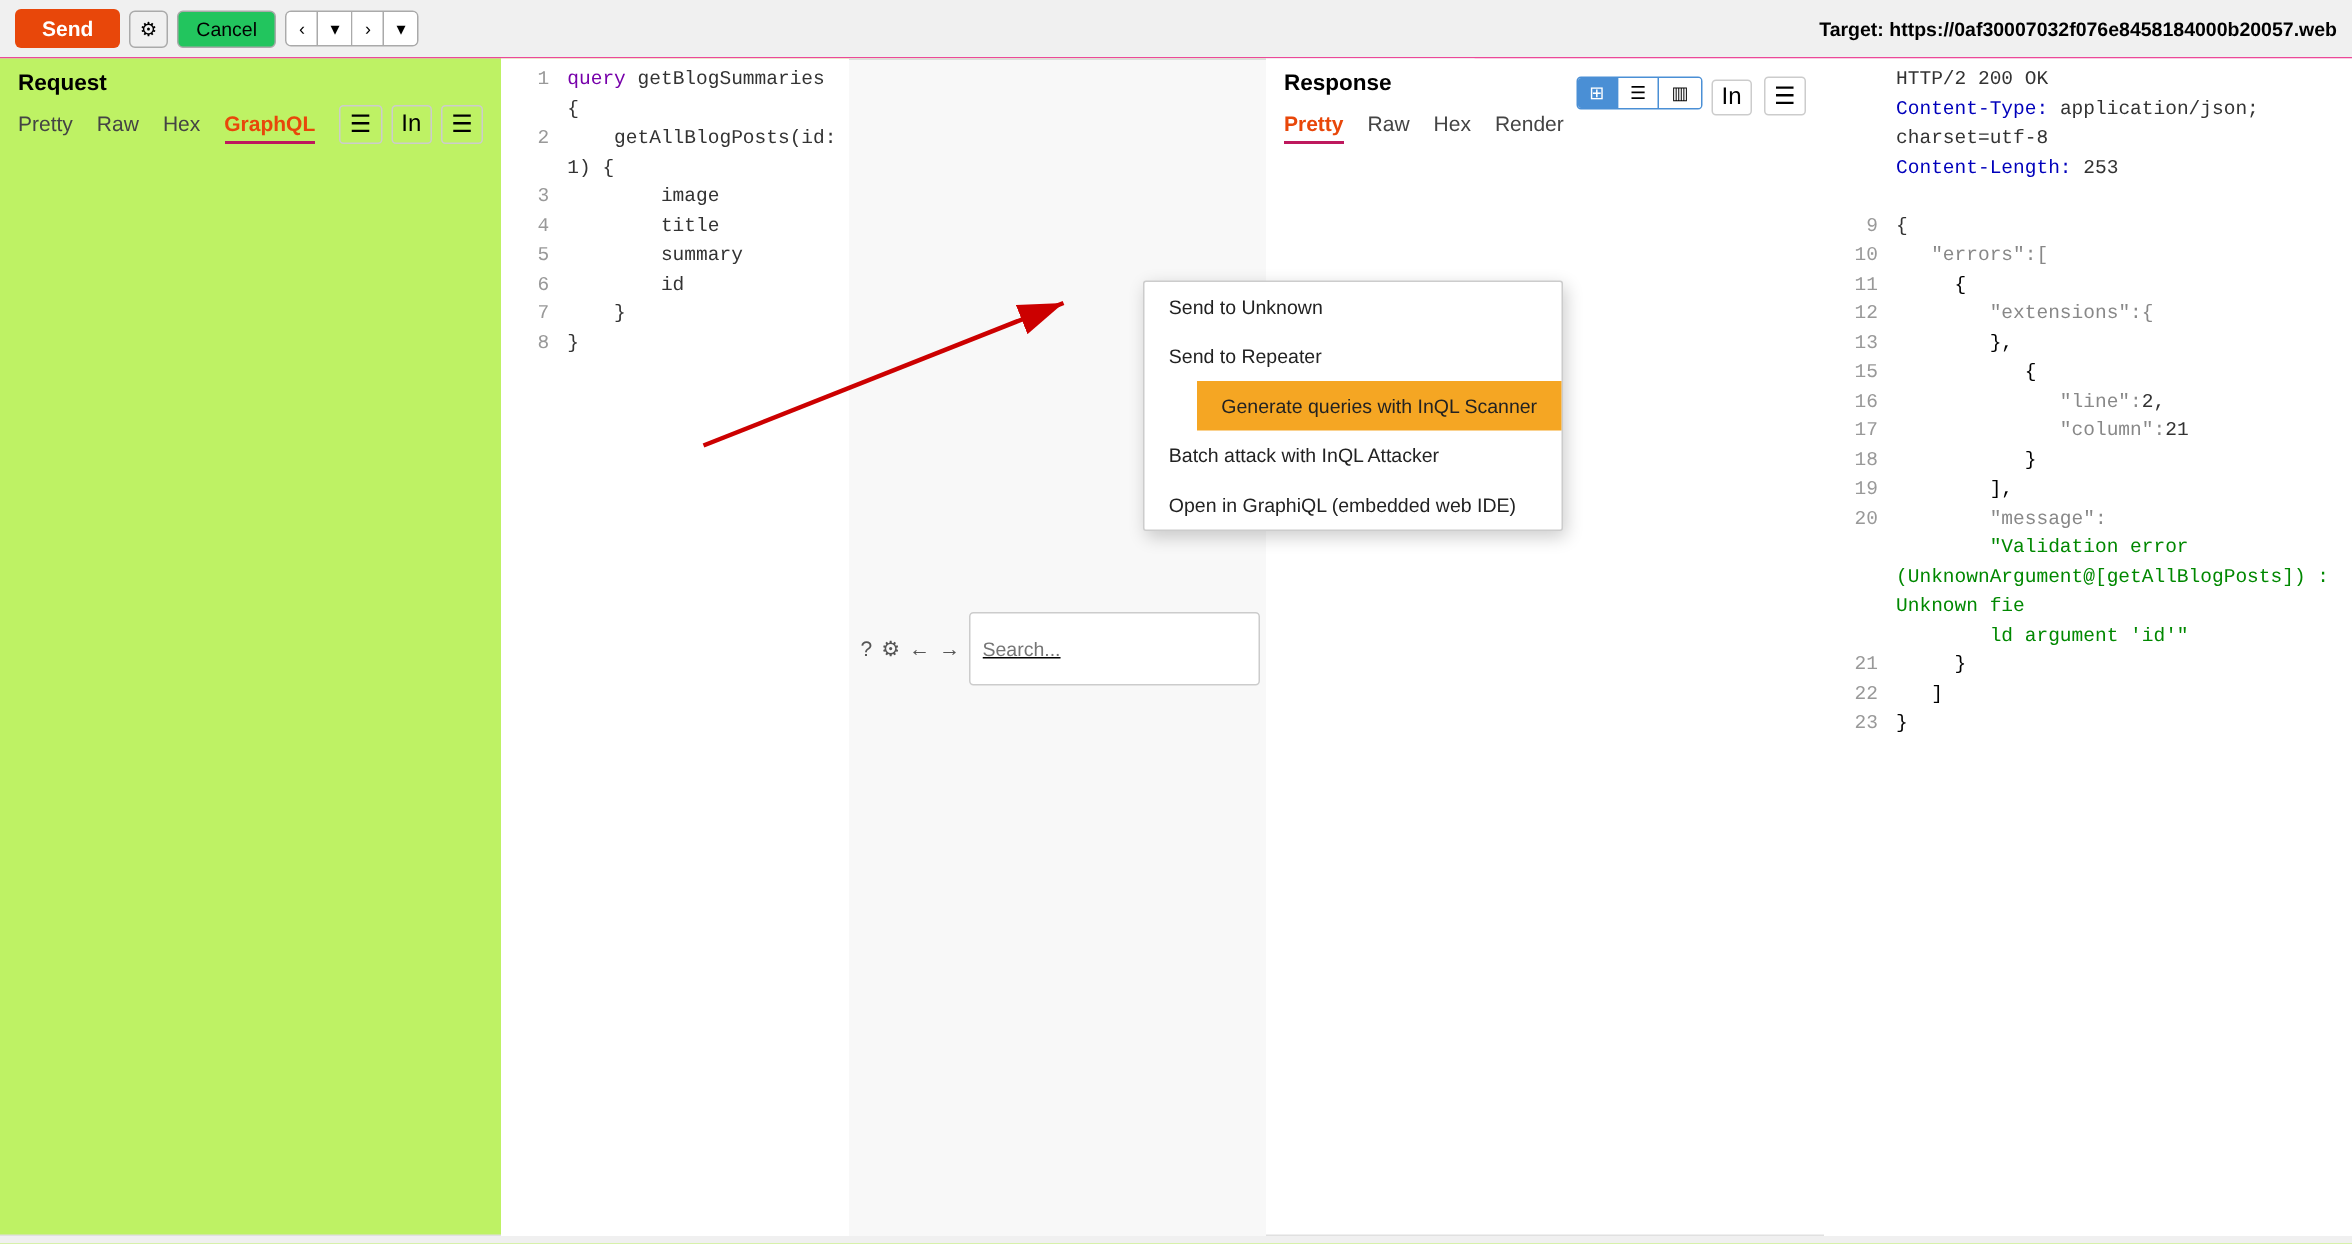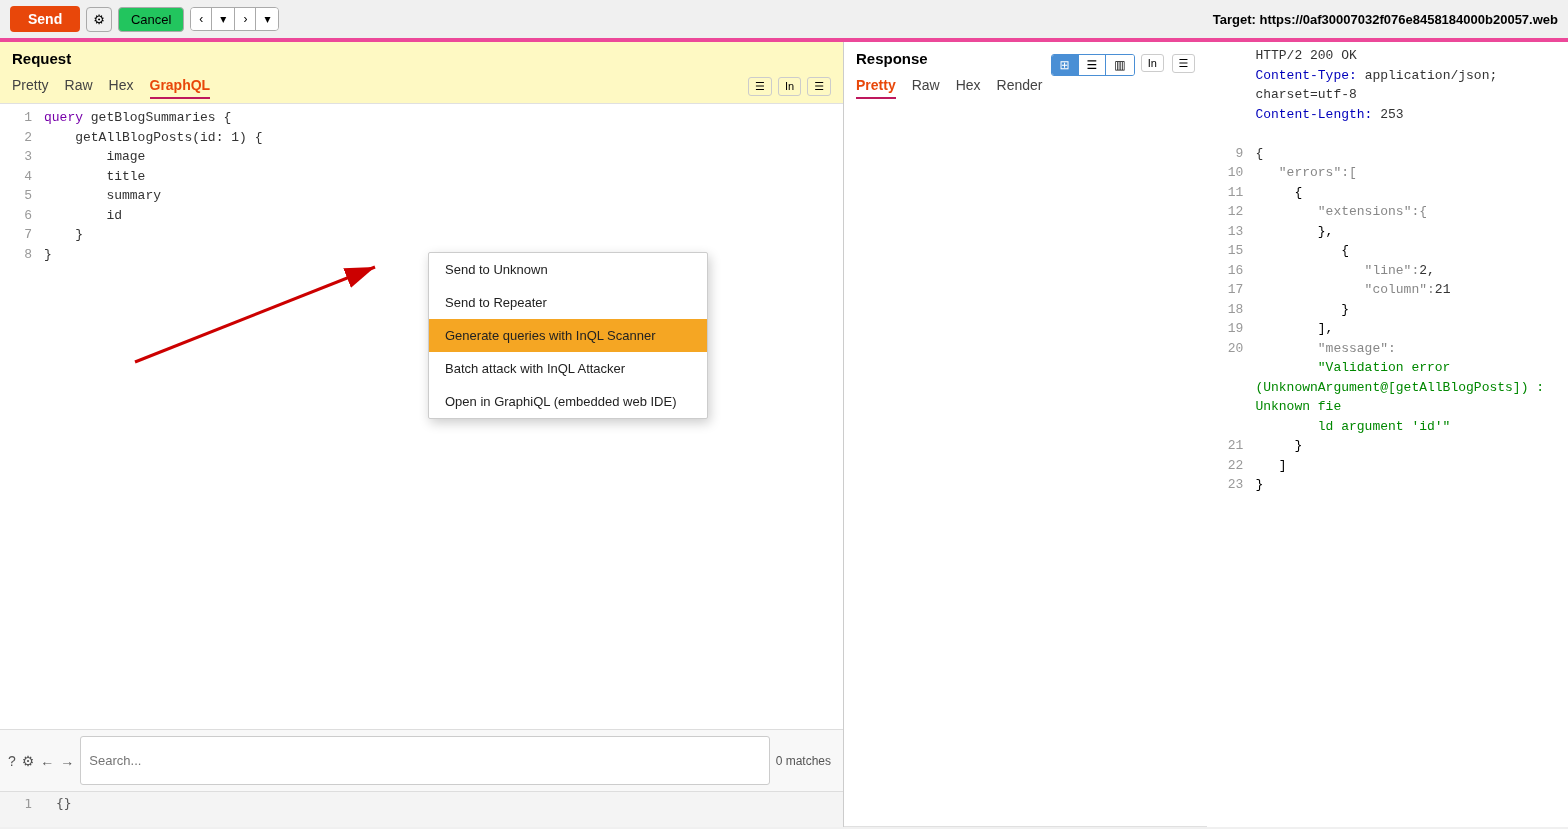--- a/index.html
+++ b/index.html
@@ -1,21 +1,21 @@
 <!DOCTYPE html>
 <html><head>
   <meta charset="utf-8">
   <style>
     * { box-sizing: border-box; margin: 0; padding: 0; }
     body { font-family: Arial, sans-serif; font-size: 13px; background: #f0f0f0; overflow: hidden; }
 
     
     .toolbar {
       display: flex; align-items: center; padding: 6px 10px; background: #f0f0f0;
-      border-bottom: 4px solid #ec4899; gap: 6px;
+      border-bottom: 1px solid #ec4899; gap: 6px;
     }
     .btn-send {
       background: #e8470a; color: white; border: none; border-radius: 4px;
       padding: 5px 18px; font-size: 14px; font-weight: bold; cursor: pointer;
     }
     .btn-gear {
       background: none; border: 1px solid #aaa; border-radius: 4px;
       padding: 4px 6px; cursor: pointer; font-size: 13px;
     }
     .btn-cancel {
@@ -34,42 +34,42 @@
       margin-left: auto; font-weight: bold; font-size: 13px;
     }
 
     
     .main-content {
       display: flex; height: calc(100vh - 44px);
     }
 
     
     .left-panel {
-      width: 844px; display: flex; flex-direction: column; border-right: 1px solid #ccc; background: #fef9c3;
+      width: 844px; display: flex; flex-direction: row; border-right: 1px solid #ccc; background: #bef264;
     }
     .panel-header {
       padding: 8px 12px 4px; border-bottom: 1px solid #e0e0e0;
     }
     .panel-title {
       font-size: 15px; font-weight: bold; margin-bottom: 6px;
     }
     .tab-bar {
       display: flex; gap: 16px; align-items: center;
     }
     .tab {
       padding: 4px 0; cursor: pointer; font-size: 14px; color: #444; border-bottom: 2px solid transparent;
     }
     .tab.active {
       color: #e8470a; border-bottom: 2px solid #be185d; font-weight: bold;
     }
     .tab-actions {
       margin-left: auto; display: flex; gap: 6px;
     }
     .tab-action-btn {
-      background: none; border: 1px solid #ccc; border-radius: 3px; padding: 2px 6px; cursor: pointer; font-size: 11px;
+      background: none; border: 1px solid #ccc; border-radius: 3px; padding: 2px 6px; cursor: pointer; font-size: 16px;
     }
 
     
     .code-area {
       flex: 1; overflow: auto; padding: 0; background: white; position: relative;
     }
     .code-lines {
       font-family: 'Courier New', monospace; font-size: 13px; line-height: 1.5;
       padding: 4px 0;
     }
@@ -83,21 +83,21 @@
     .kw { color: #7700aa; }
 
     
     .search-bar {
       display: flex; align-items: center; padding: 6px 8px; border-top: 1px solid #ddd; gap: 6px; background: #f8f8f8;
     }
     .search-icon-btn {
       background: none; border: none; cursor: pointer; font-size: 14px; color: #555;
     }
     .search-input {
-      flex: 1; border: 1px solid #ccc; border-radius: 3px; padding: 16px 8px; font-size: 13px; background: white;
+      flex: 1; border: 1px solid #ccc; border-radius: 3px; padding: 16px 8px; font-size: 13px; background: white; text-decoration: underline;
     }
     .match-count { font-size: 12px; color: #555; margin-right: 4px; }
 
     
     .bottom-code {
       border-top: 1px solid #ddd; background: #f4f4f4; padding: 4px 8px; font-family: monospace; font-size: 13px; min-height: 36px;
     }
     .bottom-code-line { display: flex; gap: 12px; color: #555; }
 
     
@@ -141,21 +141,21 @@
       background: white;
       border: 1px solid #ccc;
       box-shadow: 2px 4px 12px rgba(0,0,0,0.2);
       z-index: 100;
       min-width: 280px;
       border-radius: 2px;
     }
     .context-menu-item {
       padding: 9px 16px; cursor: pointer; font-size: 13px; color: #222;
     }
-    .context-menu-item.highlighted { background: #f5a623; color: #222; font-weight: normal; }
+    .context-menu-item.highlighted { background: #f5a623; color: #222; font-weight: normal; margin-left: 35px; }
 
     
     .arrow-overlay {
       position: absolute;
       top: 148px;
       left: 120px;
       width: 310px;
       height: 120px;
       pointer-events: none;
       z-index: 99;

